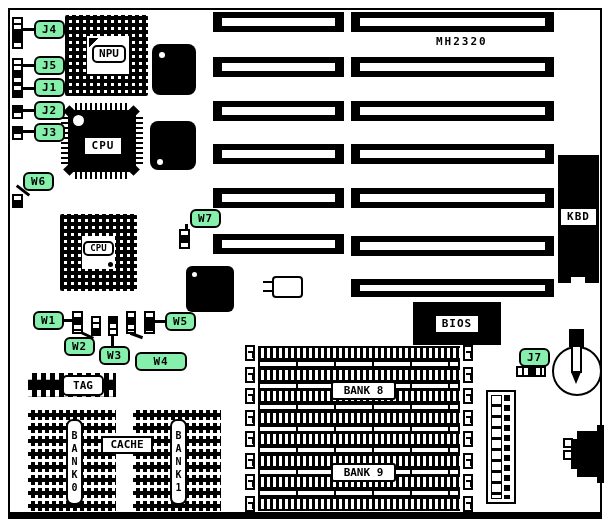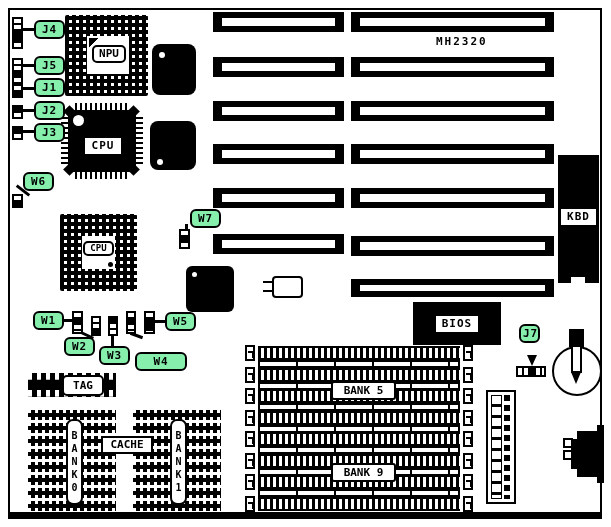--- a/index.html
+++ b/index.html
@@ -194,21 +194,21 @@
 
   <div class="model" style="left:436px;top:35px">MH2320</div>
 
   <div class="kbd" style="left:558px;top:155px;width:41px;height:128px"></div>
   <div class="kbd-notch" style="left:571px;top:277px;width:14px;height:6px"></div>
   <div class="fl" style="left:561px;top:209px;width:35px">KBD</div>
 
   <div class="bios" style="left:413px;top:302px;width:88px;height:43px"></div>
   <div class="fl" style="left:436px;top:316px;width:42px">BIOS</div>
 
-  <div class="co" style="left:519px;top:324px;width:21px">J7</div>
+  <div class="co" style="left:519px;top:348px;width:31px">J7</div>
   <div class="bat-tip" style="left:527px;top:355px;border-top-width:11px"></div>
   <div class="hdr-h" style="left:516px;top:366px;width:30px;height:11px">
       <i class="caph" style="left:12px;width:6px"></i>
     </div>
   <div class="bat-ring" style="left:552px;top:346px"></div>
   <div class="bat-top" style="left:569px;top:329px;width:15px;height:18px"></div>
   <div class="bat-bodyv" style="left:571px;top:347px;width:11px;height:26px"></div>
   <div class="bat-tip" style="left:571px;top:372px"></div>
 
   <div class="pwr" style="left:486px;top:390px;width:30px;height:114px">
@@ -306,15 +306,15 @@
     <div class="latch" style="left:218px;top:65px"></div>
     <div class="latch" style="left:0;top:86px"></div>
     <div class="latch" style="left:218px;top:86px"></div>
     <div class="latch" style="left:0;top:108px"></div>
     <div class="latch" style="left:218px;top:108px"></div>
     <div class="latch" style="left:0;top:129px"></div>
     <div class="latch" style="left:218px;top:129px"></div>
     <div class="latch" style="left:0;top:151px"></div>
     <div class="latch" style="left:218px;top:151px"></div>
   </div>
-  <div class="cl" style="left:331px;top:381px;width:65px;line-height:15px;border-radius:3px">BANK 5</div>
+  <div class="cl" style="left:331px;top:381px;width:65px;line-height:15px;border-radius:3px">BANK 8</div>
   <div class="cl" style="left:331px;top:463px;width:65px;line-height:15px;border-radius:3px">BANK 9</div>
 </div>
 
 </body></html>

